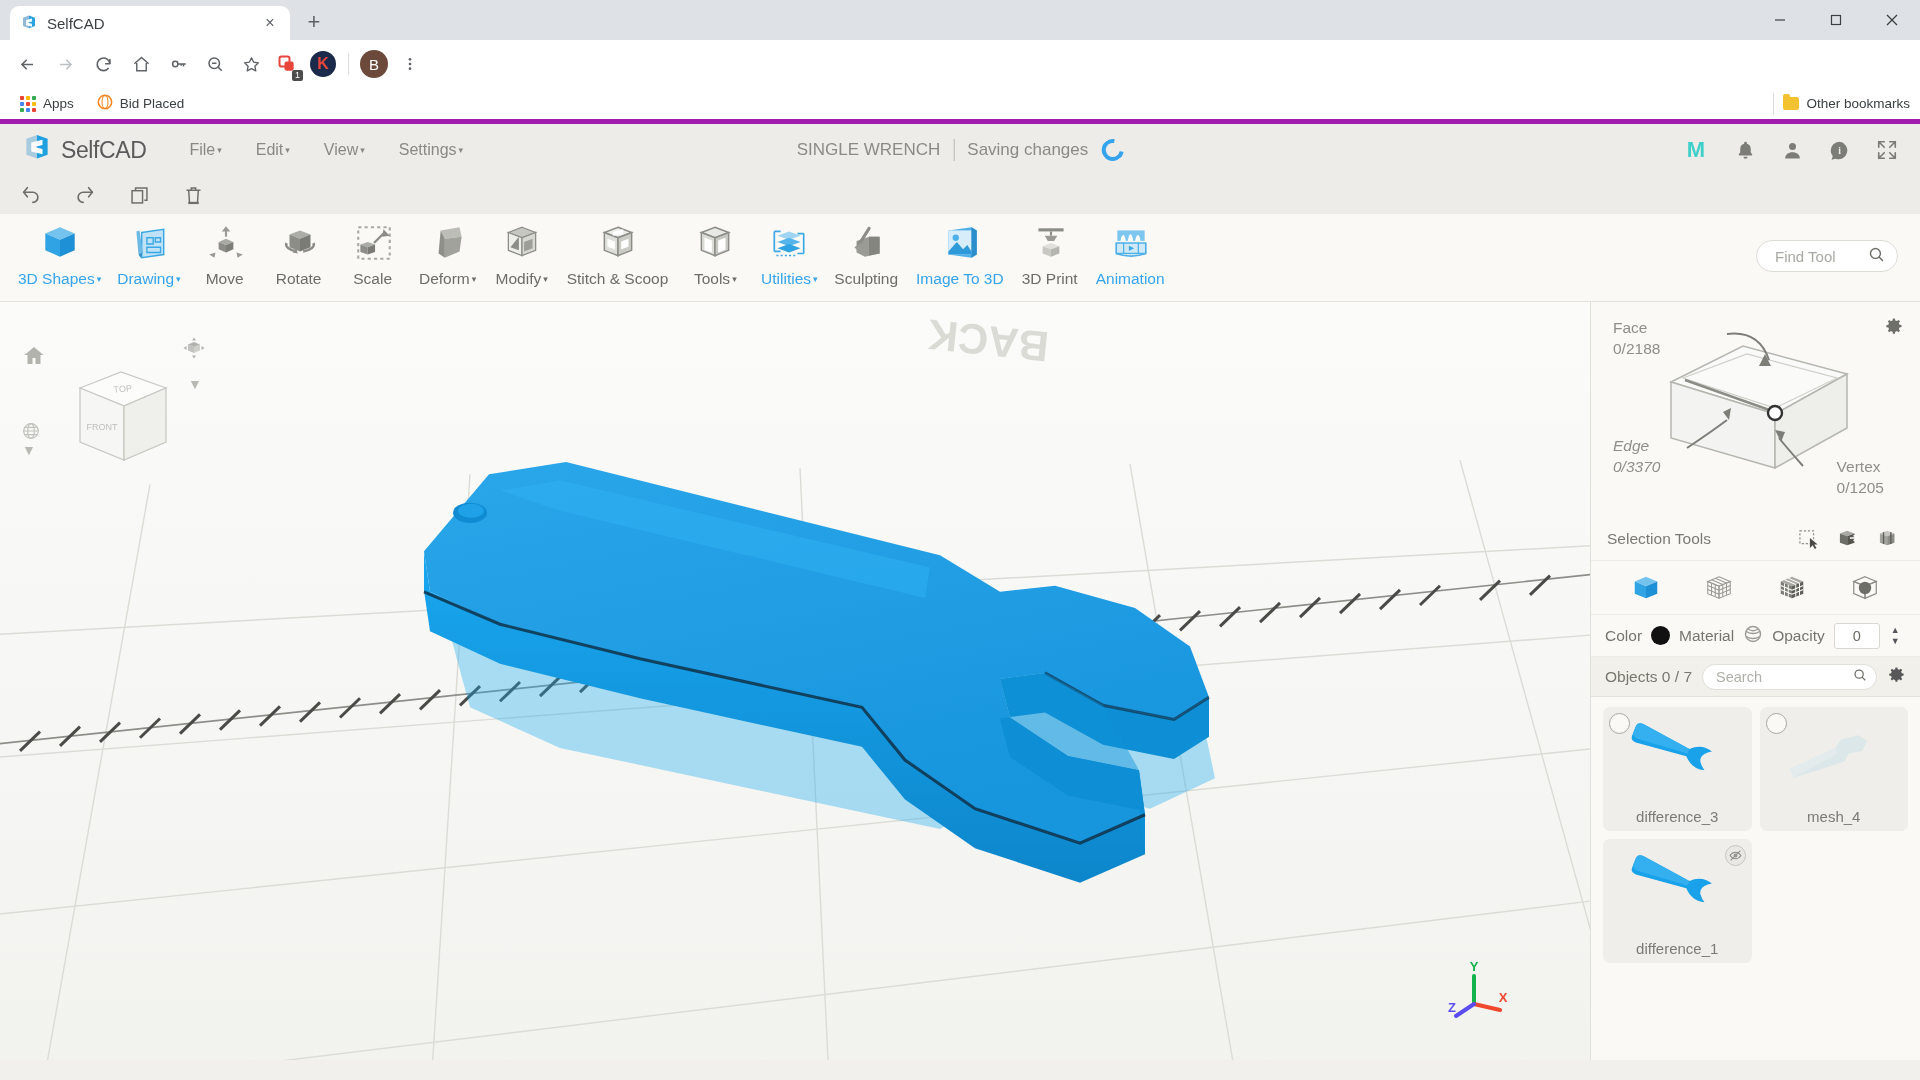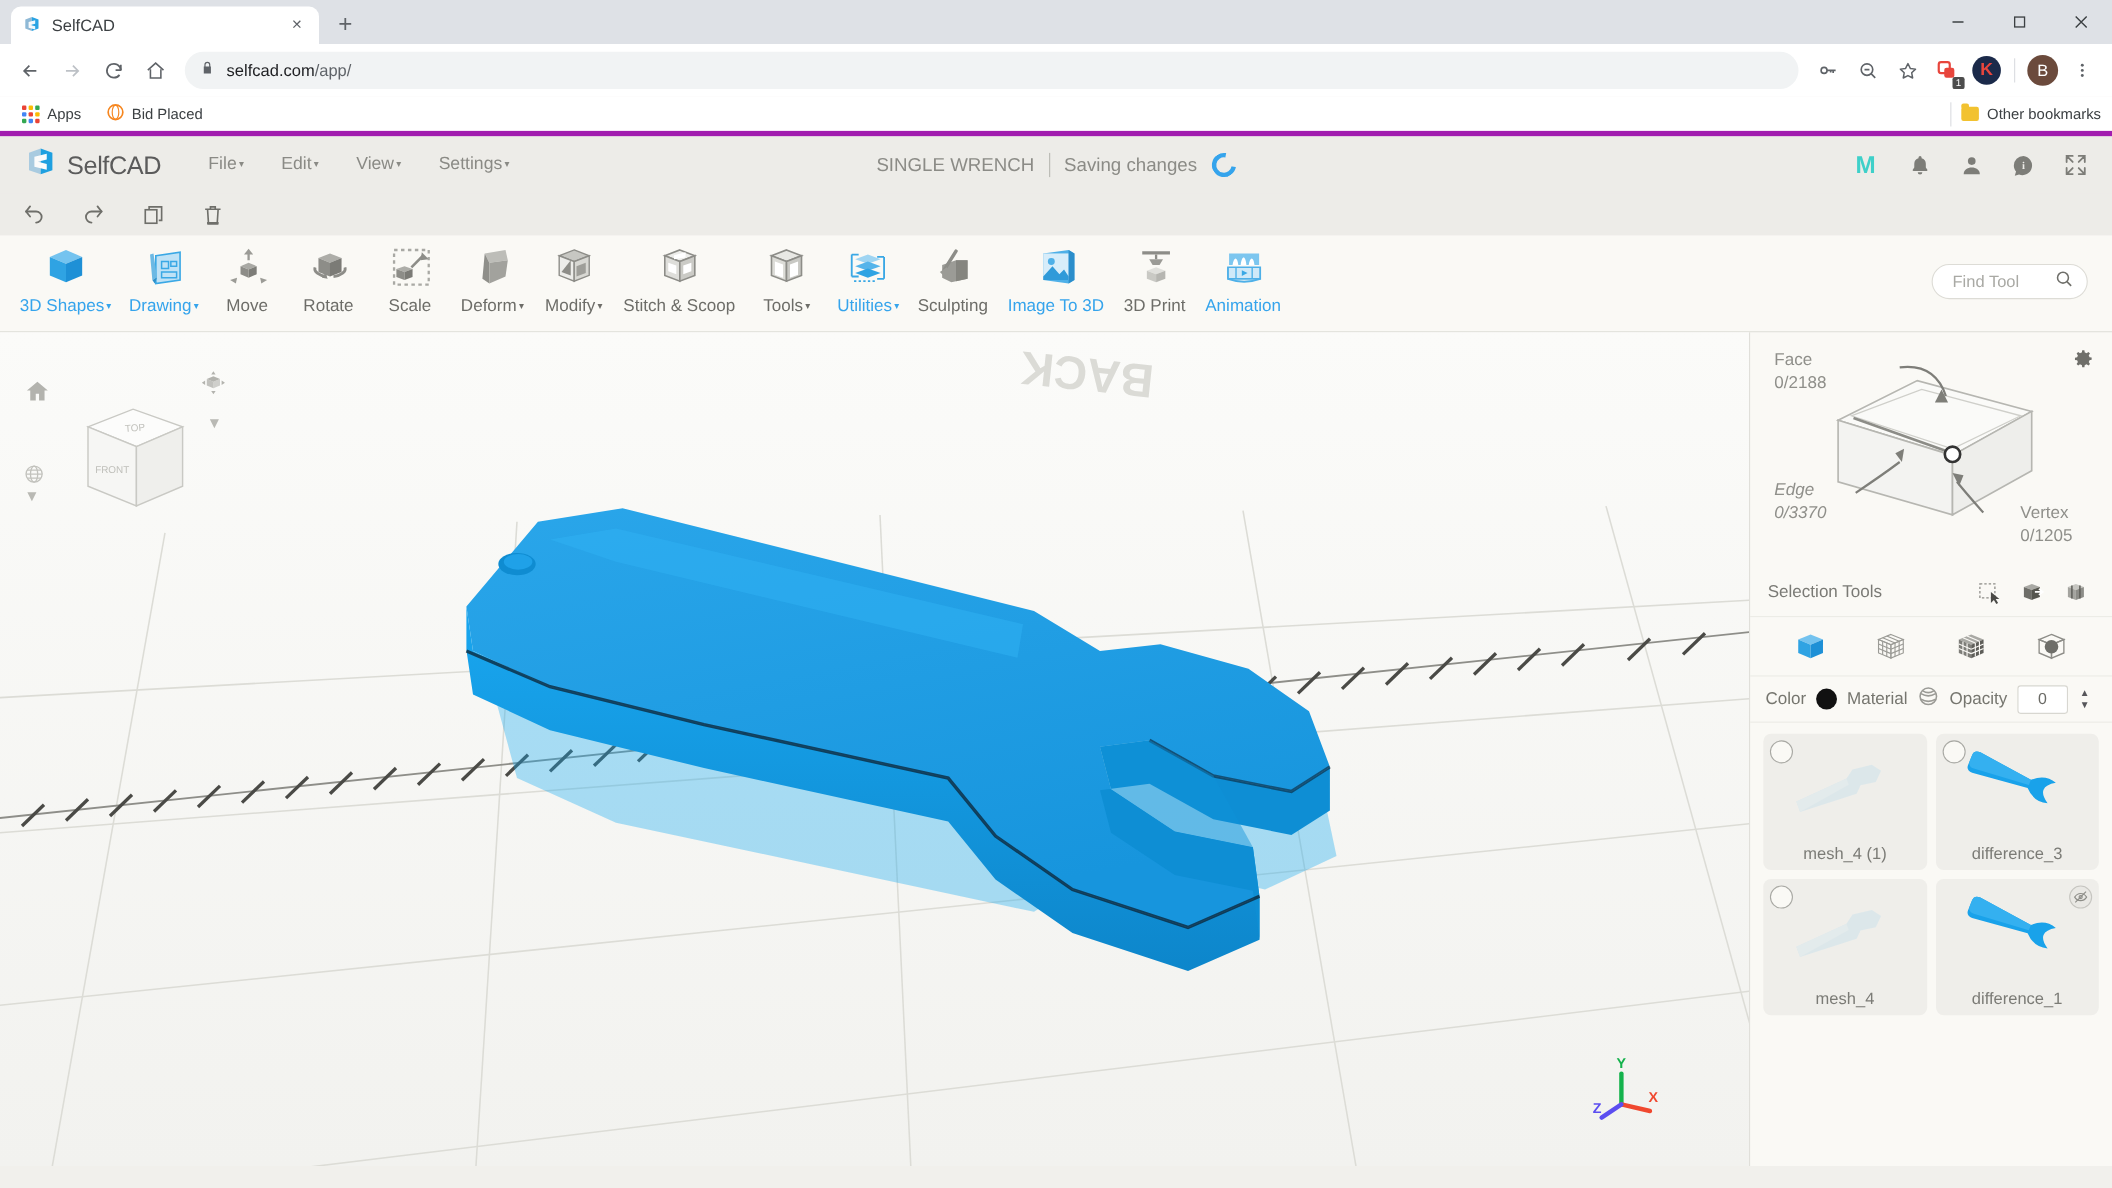--- a/index.html
+++ b/index.html
@@ -265,28 +265,20 @@
     <svg width="19" height="19" viewBox="0 0 24 24" fill="none" stroke="currentColor" stroke-width="2">
         <path d="M20 11a8 8 0 10-1.5 5.5"></path>
         <path d="M20 5v6h-6" stroke-linejoin="round"></path>
       </svg>
   </div>
   <div class="nav-btn">
     <svg width="19" height="19" viewBox="0 0 24 24" fill="none" stroke="currentColor" stroke-width="1.8">
         <path d="M3 11l9-8 9 8"></path>
         <path d="M6 10v10h12V10"></path>
       </svg>
-  </div>
-  <div class="omnibox">
-    <span>
-      <svg width="13" height="13" viewBox="0 0 24 24" fill="#5f6368">
-          <path d="M12 2a5 5 0 00-5 5v3H6v12h12V10h-1V7a5 5 0 00-5-5zm0 2a3 3 0 013 3v3H9V7a3 3 0 013-3z"></path>
-        </svg>
-    </span>
-    <span class="omnibox-url"><span>selfcad.com</span><span class="dim">/app/</span></span>
   </div>
   <div class="tb-icons">
     <div class="tb-icon">
       <svg width="18" height="18" viewBox="0 0 24 24" fill="currentColor">
           <circle cx="7" cy="12" r="3.6" fill="none" stroke="currentColor" stroke-width="2"></circle>
           <path d="M10.5 12H21M18 12v3.2M15 12v2.4" stroke="currentColor" stroke-width="2" fill="none"></path>
         </svg>
     </div>
     <div class="tb-icon">
       <svg width="18" height="18" viewBox="0 0 24 24" fill="none" stroke="currentColor" stroke-width="2">
@@ -903,35 +895,40 @@
           </svg>
         </span>
         <span class="mat-label">Opacity</span>
         <span class="opacity-box">0</span>
         <span class="spinner-arrows">
           <span>▲</span>
           <span>▼</span>
         </span>
       </div>
 
+      <div class="objects-header">
+        <span class="obj-count">Objects 0 / 7</span>
+        <span class="obj-search">
+          <input type="text" placeholder="Search" style="">
+          <span>
+            <svg width="14" height="14" viewBox="0 0 24 24" fill="none" stroke="#6f6f6a" stroke-width="2.2">
+                <circle cx="10.5" cy="10.5" r="7"></circle>
+                <path d="M15.6 15.6L21 21"></path>
+              </svg>
+          </span>
+        </span>
+        <span style="color:#58585a">
+          <svg width="19" height="19" viewBox="0 0 24 24" fill="currentColor">
+            <path d="M12 8.2A3.8 3.8 0 1012 15.8 3.8 3.8 0 0012 8.2zm9 5v-2.4l-2.4-.4a6.9 6.9 0 00-.8-2l1.4-2-1.7-1.7-2 1.4a6.9 6.9 0 00-2-.8L13.1 3h-2.4l-.4 2.4a6.9 6.9 0 00-2 .8l-2-1.4L4.6 6.5l1.4 2a6.9 6.9 0 00-.8 2L2.8 11v2.4l2.4.4c.2.7.5 1.4.8 2l-1.4 2 1.7 1.7 2-1.4c.6.4 1.3.6 2 .8l.4 2.4h2.4l.4-2.4c.7-.2 1.4-.4 2-.8l2 1.4 1.7-1.7-1.4-2c.4-.6.6-1.3.8-2z"></path>
+          </svg>
+        </span>
+      </div>
 
       <div class="objects-grid">
 
-        <div class="obj-card">
-          <span class="obj-badge"></span>
-          <span class="obj-thumb faded">
-            <svg width="110" height="70" viewBox="0 0 110 70">
-              <g transform="rotate(-20 55 35)">
-                <path d="M10 30 L60 26 L68 20 L86 22 L92 30 L84 38 L70 36 L64 42 L10 40 Z" fill="#7ec6ef"></path>
-                <path d="M10 30 L60 26 L60 32 L10 40 Z" fill="#a9dcf7"></path>
-              </g>
-            </svg>
-          </span>
-          <span class="obj-name">mesh_4 (1)</span>
-        </div>
 
         <div class="obj-card">
           <span class="obj-badge"></span>
           <span class="obj-thumb">
             <svg width="116" height="76" viewBox="0 0 116 76">
               <g transform="rotate(22 58 38)">
                 <path d="M8 24 q0 -5 6 -5 l52 6 q10 -10 22 -6 q-8 5 -8 10 q0 5 8 10 q-12 4 -22 -6 l-52 6 q-6 0 -6 -5 z" fill="#19a2ea"></path>
                 <path d="M8 24 q0 -5 6 -5 l52 6 l0 5 l-52 5 q-6 0 -6 -5 z" fill="#34b0f0"></path>
               </g>
             </svg>

